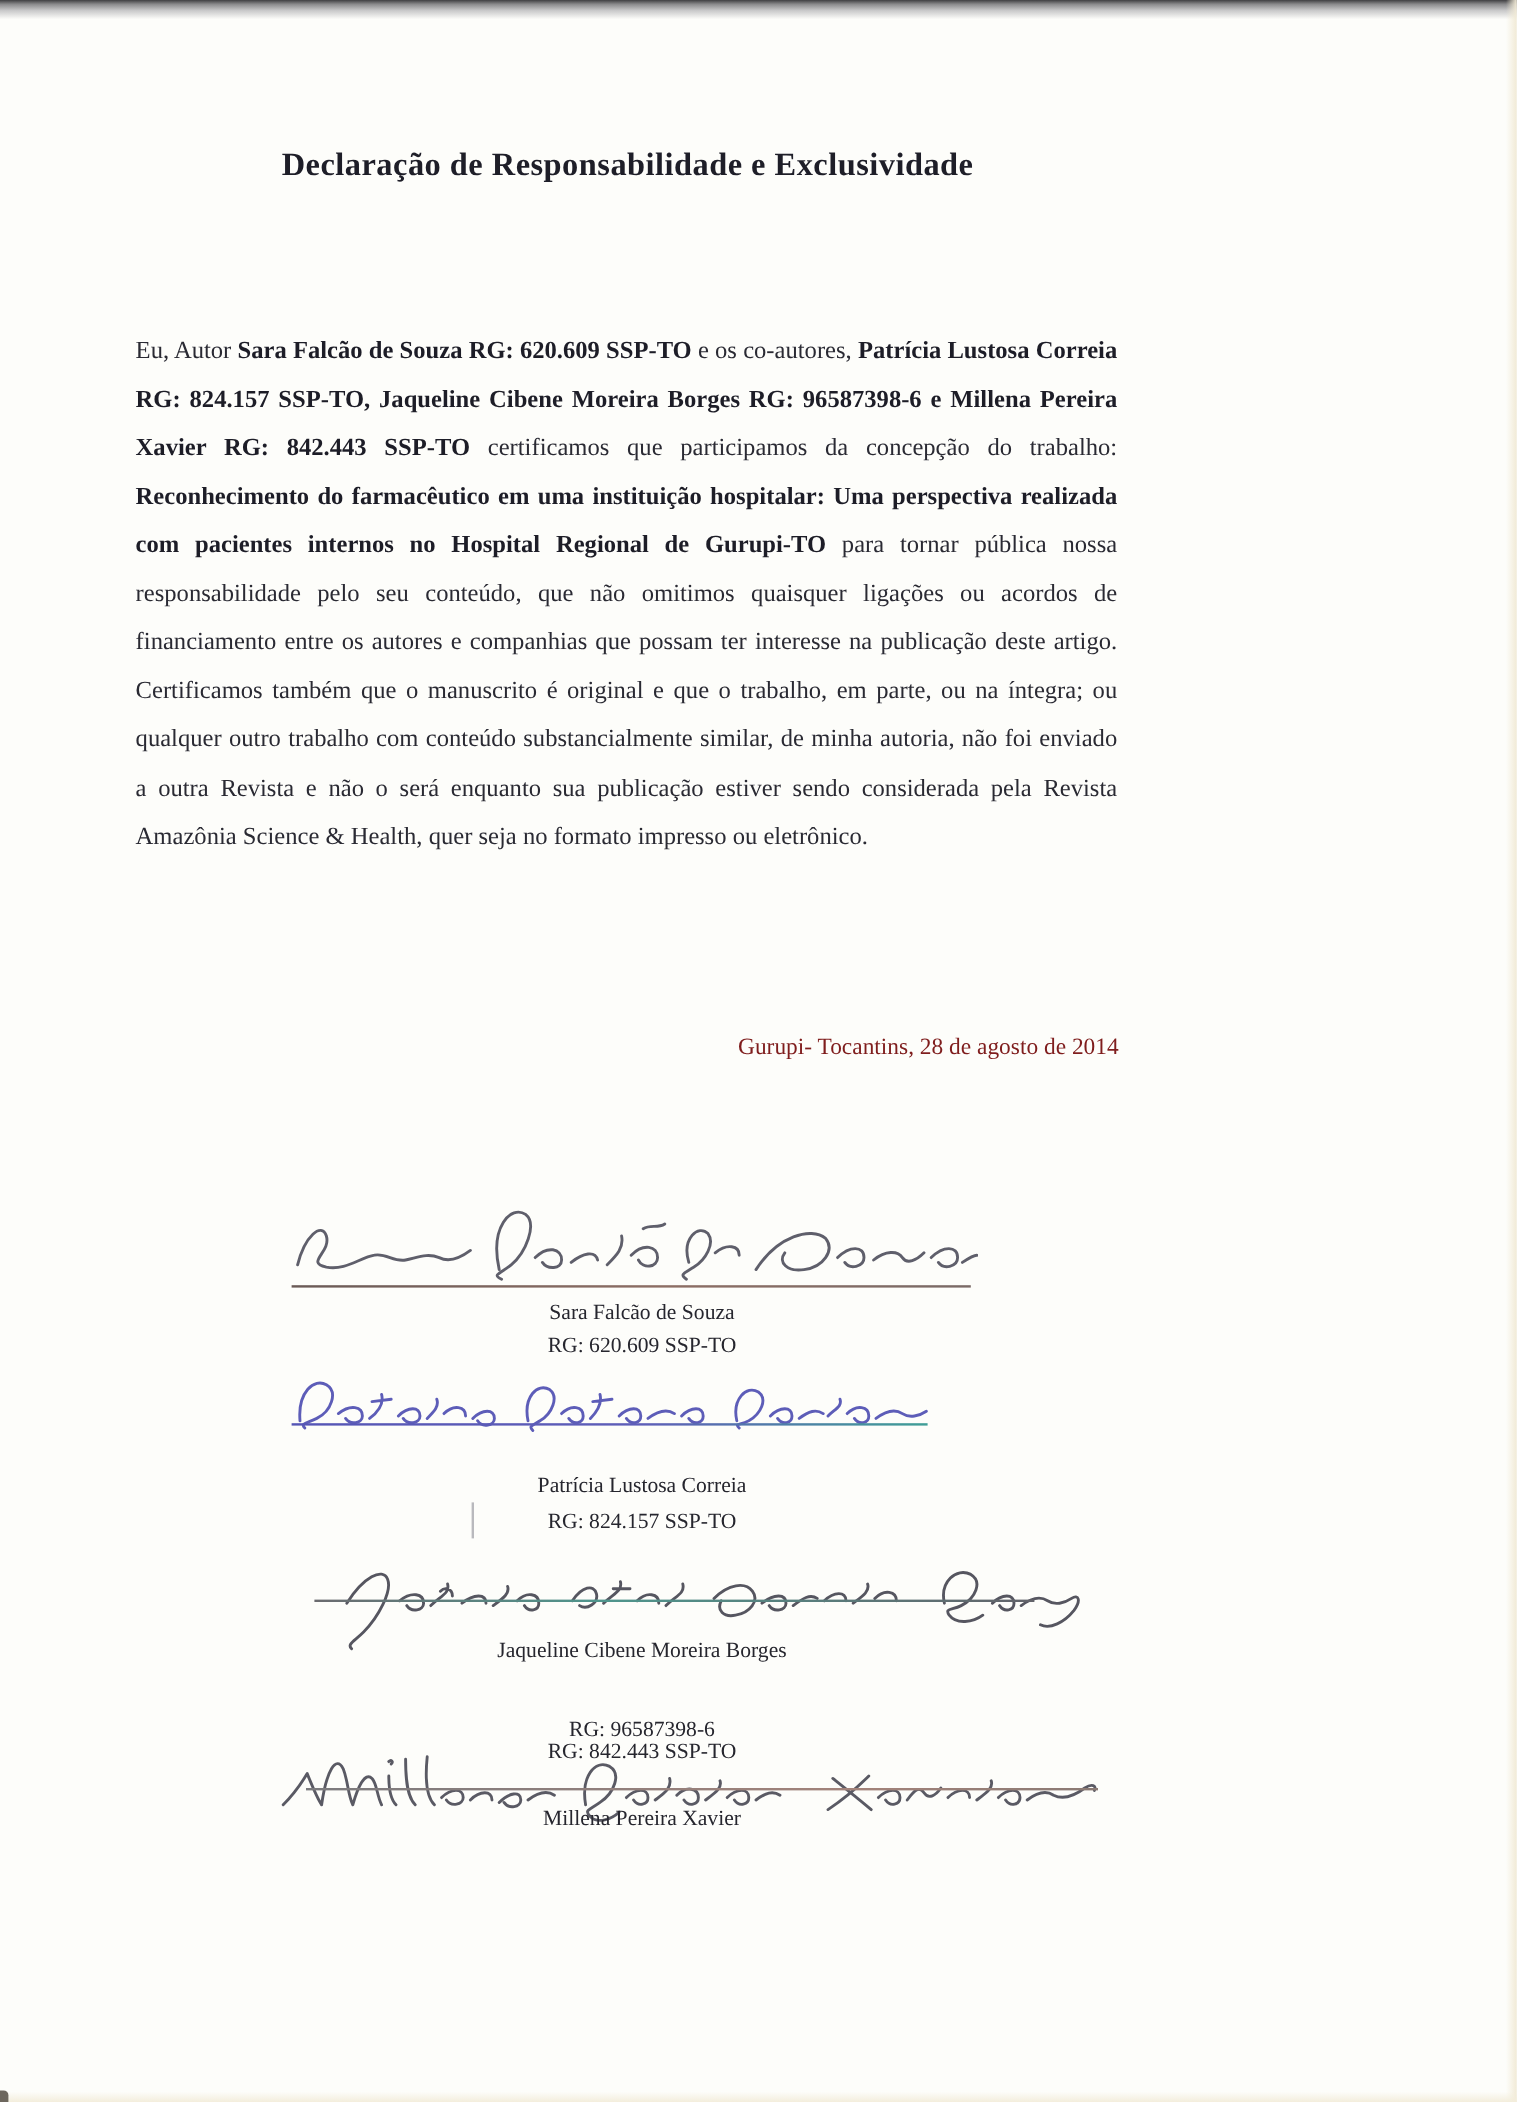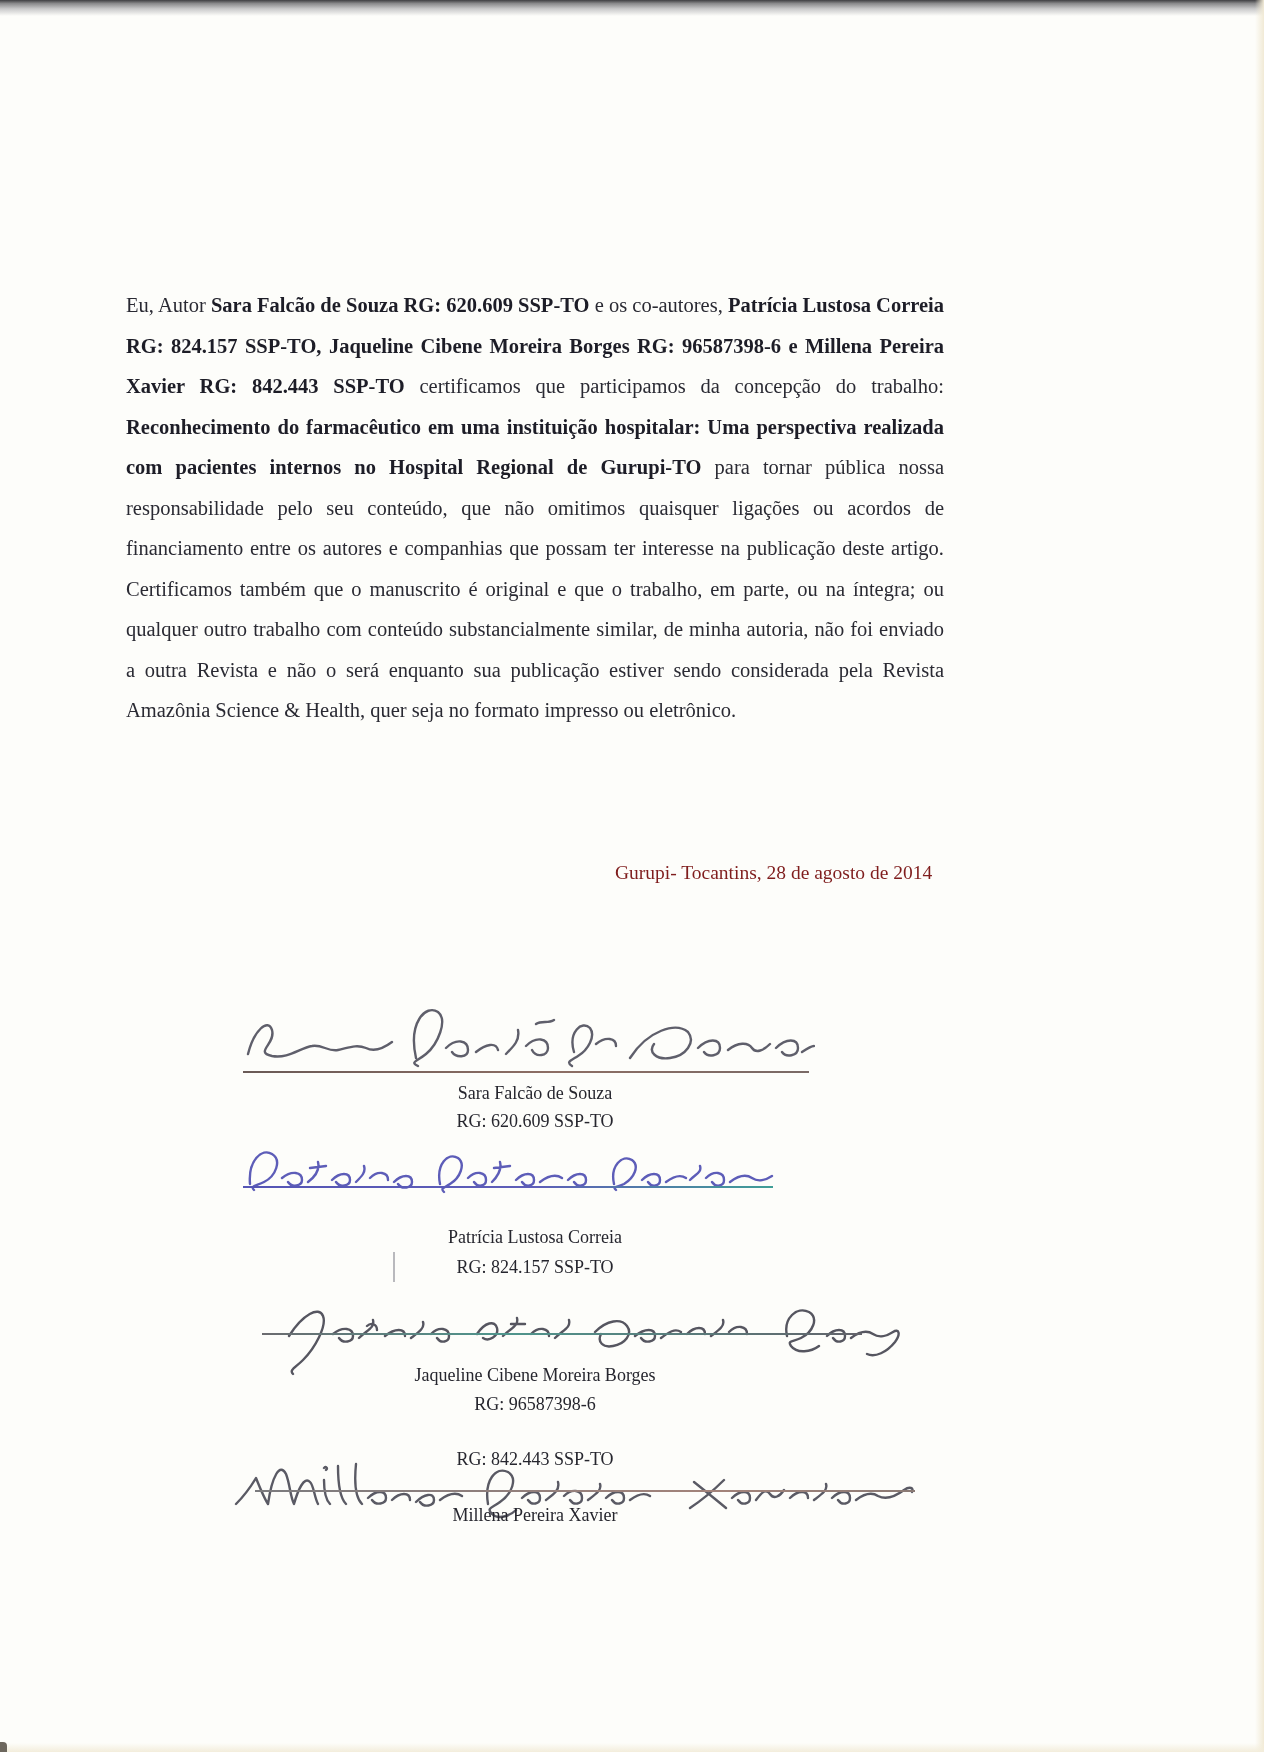--- a/index.html
+++ b/index.html
@@ -38,21 +38,21 @@
   }
 
   .title{
     position:absolute;left:113px;top:122px;width:820px;
     margin:0;text-align:center;
     font-size:27px;font-weight:bold;letter-spacing:0.4px;
     color:#1e1e28;
   }
   .body-text{
     position:absolute;left:113px;top:272px;width:818px;
-    margin:13px;text-align:justify;
+    margin:0;text-align:justify;
     font-size:20.5px;line-height:40.5px;
     color:#2a2a33;
   }
   .body-text .b{font-weight:bold;color:#1d1d27;}
   .dateline{
     position:absolute;left:615px;top:862px;width:330px;
     font-size:19.5px;color:#7f1d1d;white-space:nowrap;
   }
 
   .ink{position:absolute;}
@@ -61,34 +61,35 @@
   .sig-line.l1{left:243px;top:1071px;width:566px;background:linear-gradient(90deg,#6a5a56,#8d6e64 55%,#7a6a66);}
   .sig-line.l2{left:243px;top:1186px;width:530px;background:linear-gradient(90deg,#5555b5 0%,#5e5eb8 55%,#3f9e96 100%);}
   .sig-line.l3{left:262px;top:1333px;width:600px;background:linear-gradient(90deg,#6b6b6f,#4f968d 40%,#63636a);}
   .sig-line.l4{left:255px;top:1490px;width:660px;background:linear-gradient(90deg,#7b7b7e,#a3837a 70%,#8a7a74);}
   .sig-name,.sig-rg{
     position:absolute;left:235px;width:600px;text-align:center;
     font-size:18px;line-height:26px;color:#26262e;white-space:nowrap;
   }
   .n1{top:1080px;} .r1{top:1108px;}
   .n2{top:1192px;margin-top:32px;} .r2{top:1221px;margin-top:33px;}
-  .n3{top:1362px;} .r3{top:1391px;}
+  .n3{top:1362px;} .r3{top:1428px;}
   .n4{top:1502px;} .r4{top:1446px;}
 </style>
 </head>
 <body>
 
 <div class="page">
 
   <div class="scan-top-band"></div>
   <div class="scan-right-band"></div>
   <div class="scan-bottom-band"></div>
   <div class="scan-corner-blob"></div>
   <div class="scan-vline-artifact"></div>
 
+  <h1 class="title">Declaração de Responsabilidade e Exclusividade</h1>
 
   <p class="body-text"><span>Eu, Autor </span><span class="b">Sara Falcão de Souza RG: 620.609 SSP-TO</span><span> e os co-autores, </span><span class="b">Patrícia Lustosa Correia RG: 824.157 SSP-TO, Jaqueline Cibene Moreira Borges RG: 96587398-6 e Millena Pereira Xavier RG: 842.443 SSP-TO</span><span> certificamos que participamos da concepção do trabalho: </span><span class="b">Reconhecimento do farmacêutico em uma instituição hospitalar: Uma perspectiva realizada com pacientes internos no Hospital Regional de Gurupi-TO</span><span> para tornar pública nossa responsabilidade pelo seu conteúdo, que não omitimos quaisquer ligações ou acordos de financiamento entre os autores e companhias que possam ter interesse na publicação deste artigo. Certificamos também que o manuscrito é original e que o trabalho, em parte, ou na íntegra; ou qualquer outro trabalho com conteúdo substancialmente similar, de minha autoria, não foi enviado a outra Revista e não o será enquanto sua publicação estiver sendo considerada pela Revista Amazônia Science &amp; Health, quer seja no formato impresso ou eletrônico.</span></p>
 
   <div class="dateline">Gurupi- Tocantins, 28 de agosto de 2014</div>
 
   <svg class="ink" style="left:240px;top:1000px" width="575" height="75" viewBox="0 0 575 75">
     <path d="M8 54 C14 30 28 18 32 30 C36 44 14 52 32 56 C48 59 60 48 72 46 C82 44 88 52 98 50 C108 48 116 44 126 48 C134 52 144 48 152 42
       M176 58 C168 22 186 4 198 12 C208 20 198 44 186 54 C176 62 170 62 178 66
       M206 48 C216 38 228 40 228 50 C228 58 216 58 212 52
       M236 52 C246 44 256 42 258 50

